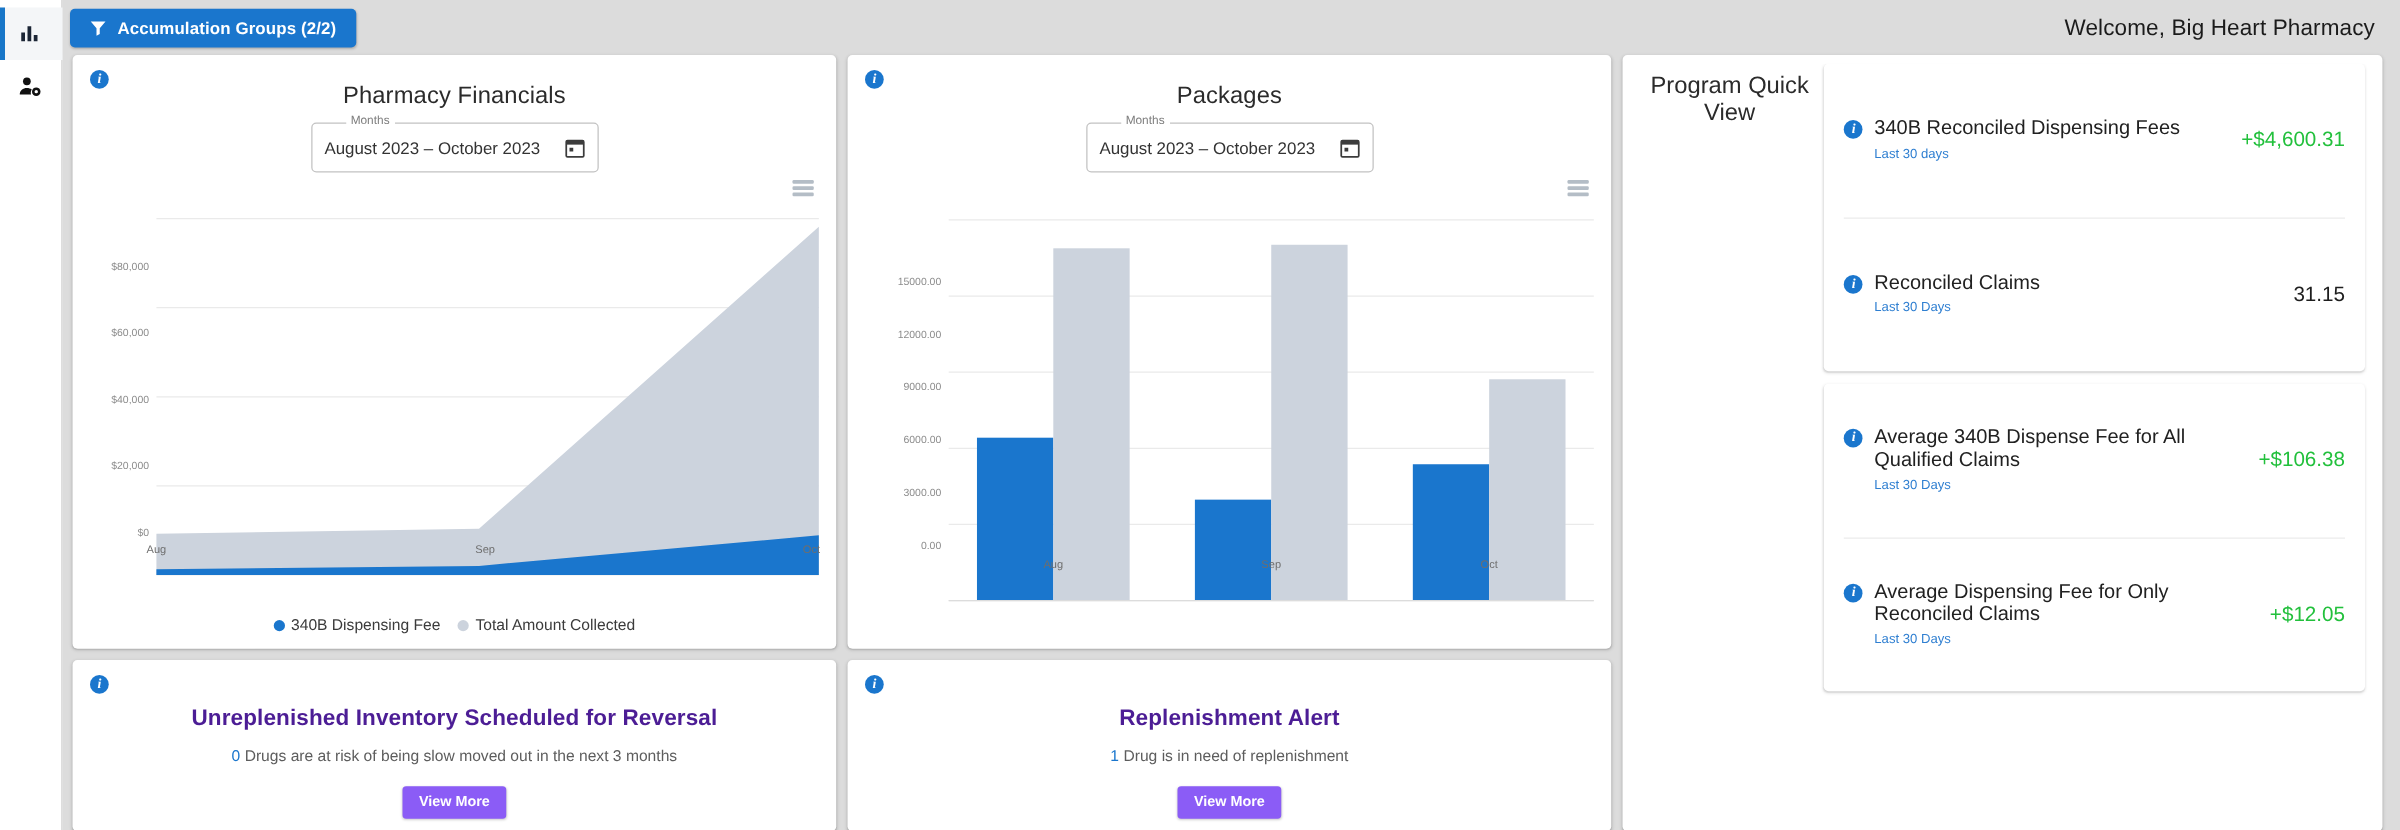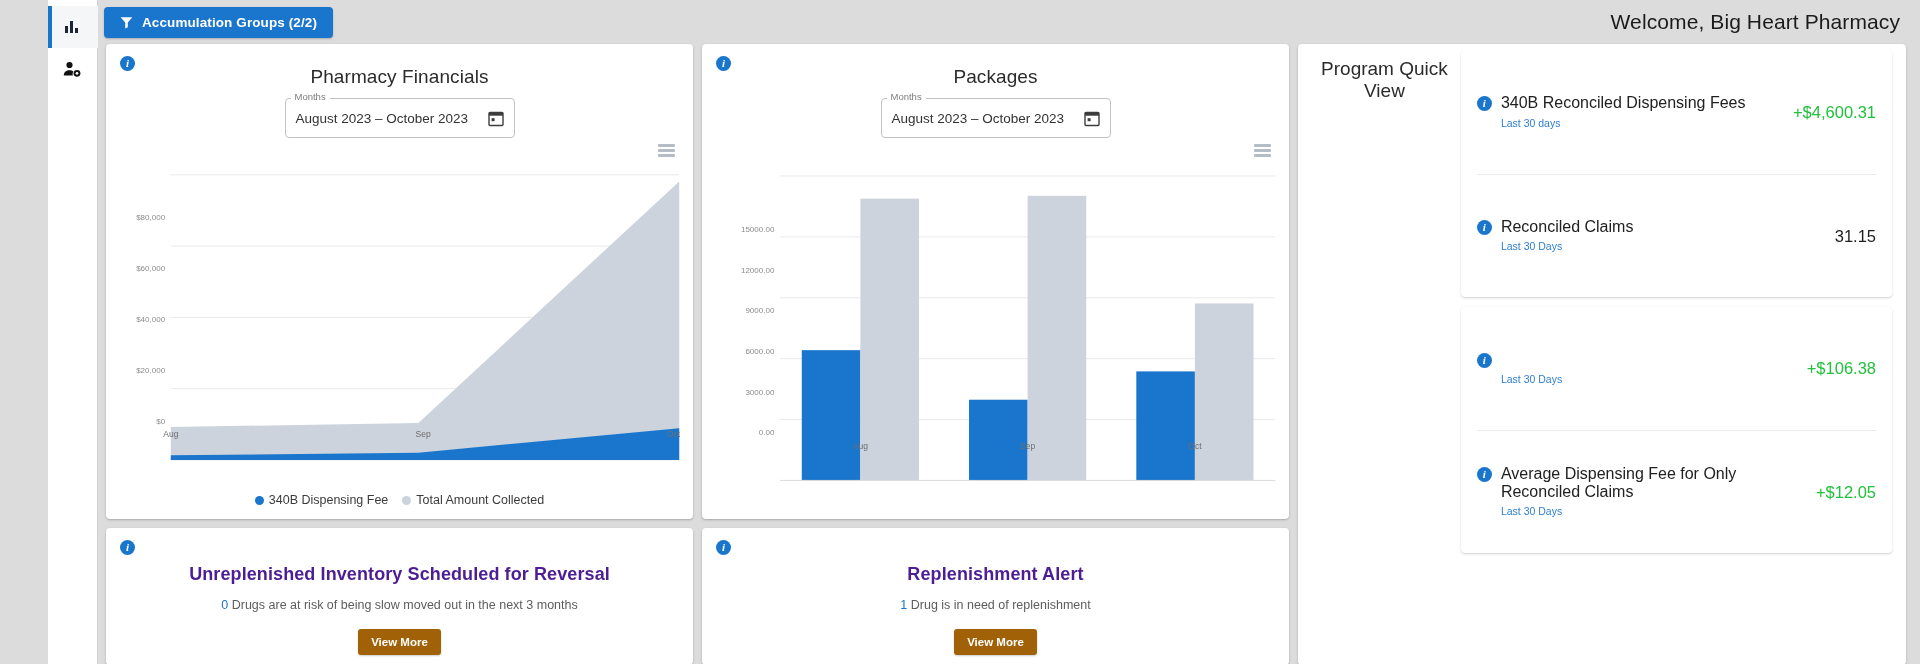--- a/index.html
+++ b/index.html
@@ -2,21 +2,21 @@
 <html><head>
 <meta charset="utf-8">
 <style>
   * { box-sizing: border-box; margin: 0; padding: 0; }
   html, body {
     width: 1920px; height: 664px;
     font-family: "Liberation Sans", sans-serif;
     background: #dcdcdc;
     overflow: hidden;
   }
-  .app { display: flex; width: 1920px; height: 565px; padding-left: 48px; }
+  .app { display: flex; width: 1920px; height: 565px; }
 
   
   .rail {
     width: 50px; min-width: 50px; height: 664px;
     background: #ffffff;
     border-right: 1px solid #d2d2d2;
     display: flex; flex-direction: column; align-items: center;
     padding-top: 6px;
   }
   .rail-item {
@@ -47,21 +47,21 @@
     height: 31px; padding: 0 16px;
     font-size: 13.5px; font-weight: bold;
     font-family: "Liberation Sans", sans-serif;
     cursor: pointer;
     box-shadow: 0 1px 2px rgba(0,0,0,.22);
     letter-spacing: .1px;
   }
   .filter-btn svg { display:block; }
   .welcome {
     margin-left: auto;
-    font-size: 21px; color: #1b1b1b;
+    font-size: 18px; color: #1b1b1b;
     letter-spacing: .1px;
   }
 
   
   .board {
     flex: 1; display: flex; gap: 9px;
     padding: 0 14px 8px 8px;
     align-items: stretch;
   }
   .left-col { flex: 1 1 0; display: flex; flex-direction: column; gap: 9px; min-width: 0; }
@@ -95,21 +95,21 @@
 
   
   .date-wrap { display: flex; justify-content: center; margin-top: 10px; }
   .date-field {
     position: relative; width: 230px; height: 40px;
     border: 1px solid #c2c2c2; border-radius: 4px;
     display: flex; align-items: center; padding: 0 10px;
     background: #fff; cursor: pointer;
   }
   .date-legend {
-    position: absolute; top: -7px; left: 5px;
+    position: absolute; top: -7px; left: 27px;
     background: #fff; padding: 0 4px;
     font-size: 9.5px; color: #7d7d7d; line-height: 1;
   }
   .date-value { font-size: 13.5px; color: #333; }
   .cal-btn {
     margin-left: auto; background: none; border: none;
     padding: 0; cursor: pointer; display: flex;
   }
 
   
@@ -134,21 +134,21 @@
   }
   .legend-item { display: flex; align-items: center; gap: 5px; font-size: 12.5px; color: #3b3b3b; cursor: pointer; }
   .dot { width: 9px; height: 9px; border-radius: 50%; display: inline-block; }
 
   
   .alert-card { flex: 1 1 0; padding: 10px; display: flex; flex-direction: column; align-items: center; justify-content: flex-start; }
   .alert-title { margin-top: 26px; font-size: 18px; color: #4c1d95; text-align: center; letter-spacing: .1px; }
   .alert-sub { margin-top: 13px; font-size: 12.5px; color: #5d5d5d; text-align: center; }
   .alert-sub .num { color: #1a76cd; }
   .view-more {
-    margin-top: 17px; background: #a16207; color: #fff;
+    margin-top: 17px; background: #8b5cf6; color: #fff;
     border: none; border-radius: 3px;
     height: 26px; padding: 0 13px;
     font-size: 11.5px; font-weight: bold; cursor: pointer;
     font-family: "Liberation Sans", sans-serif;
     box-shadow: 0 1px 2px rgba(0,0,0,.2);
   }
 
   
   .quick { flex: 1 1 auto; padding: 7px 12px 12px 12px; display: flex; flex-direction: row; }
   .quick-title { text-align: center; font-size: 19px; color: #2b2b2b; margin: 7px 0 9px 0; font-weight: normal; }
@@ -399,21 +399,21 @@
                 </div>
                 <span class="q-value neutral">31.15</span>
               </div>
             </div>
 
             <div class="quick-group g2">
               <div class="qrow">
                 <div class="qrow-left">
                   <span class="q-info">i</span>
                   <span>
-                    <br>
+                    <span class="q-label">Average 340B Dispense Fee for All Qualified Claims</span><br>
                     <span class="q-period">Last 30 Days</span>
                   </span>
                 </div>
                 <span class="q-value pos">+$106.38</span>
               </div>
               <div class="qrow">
                 <div class="qrow-left">
                   <span class="q-info">i</span>
                   <span>
                     <span class="q-label">Average Dispensing Fee for Only Reconciled Claims</span><br>

